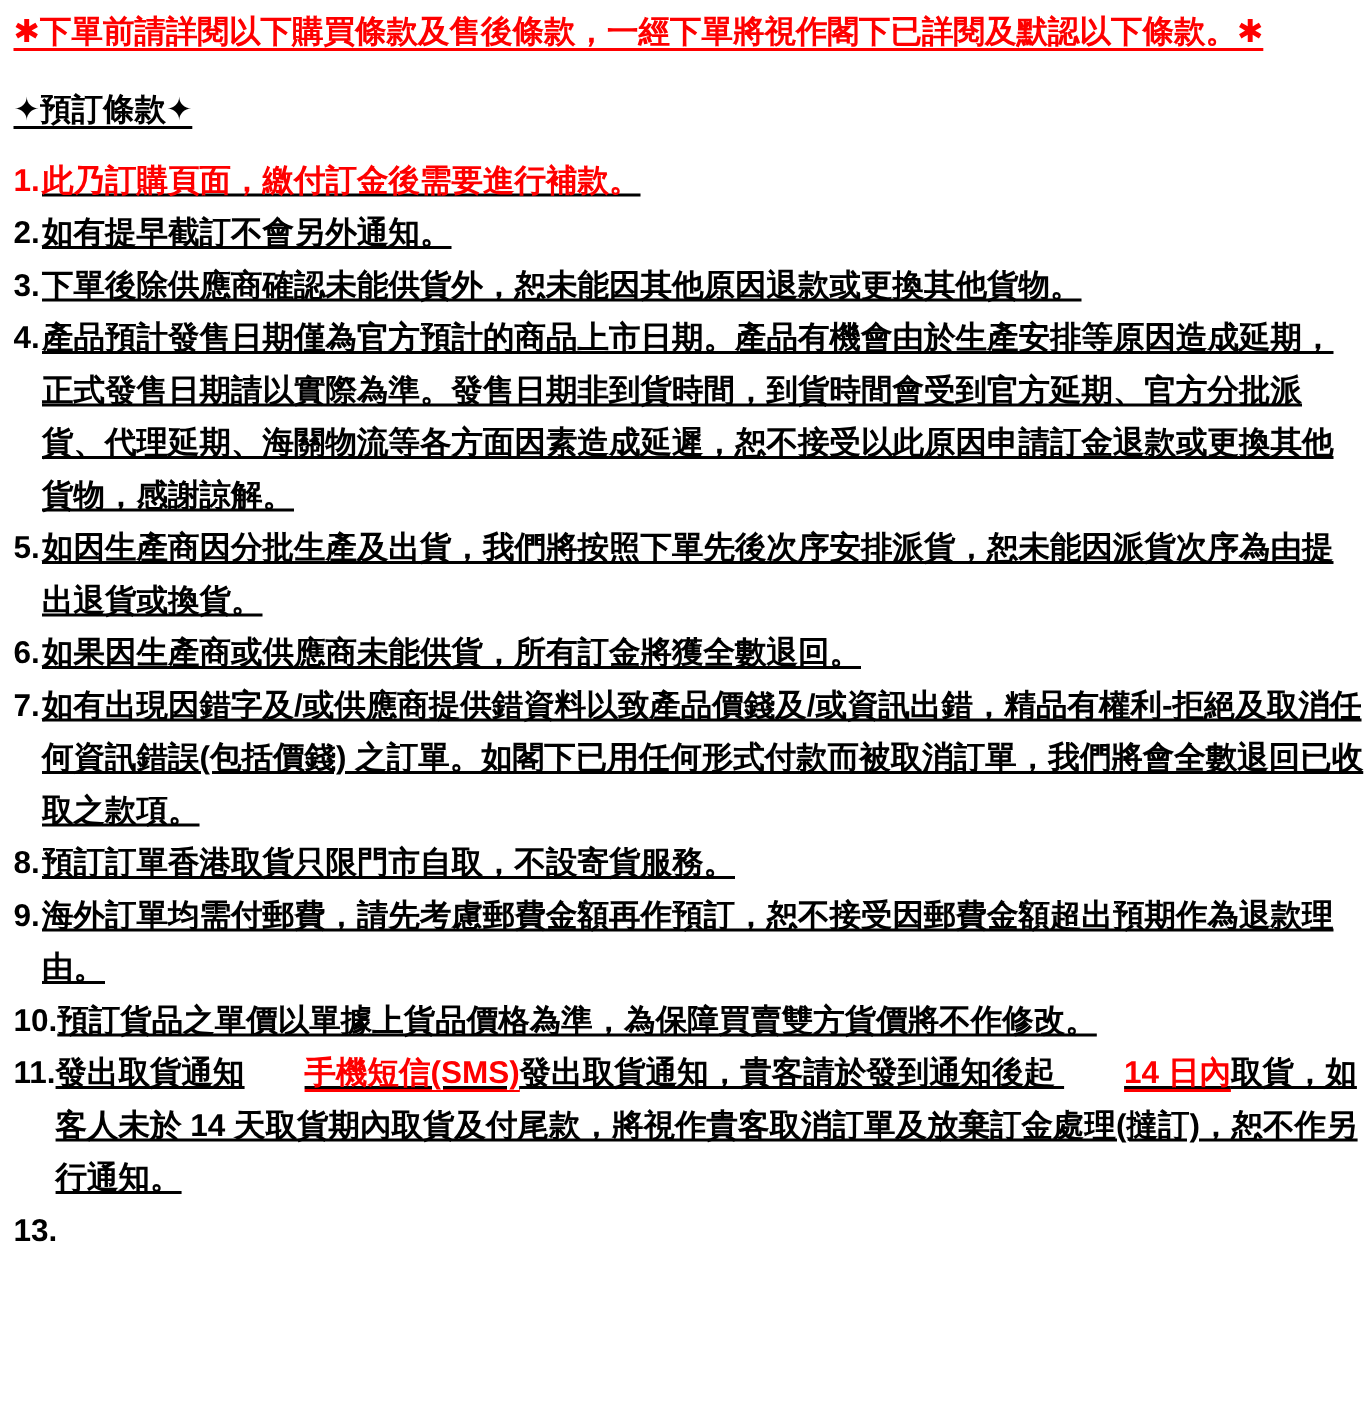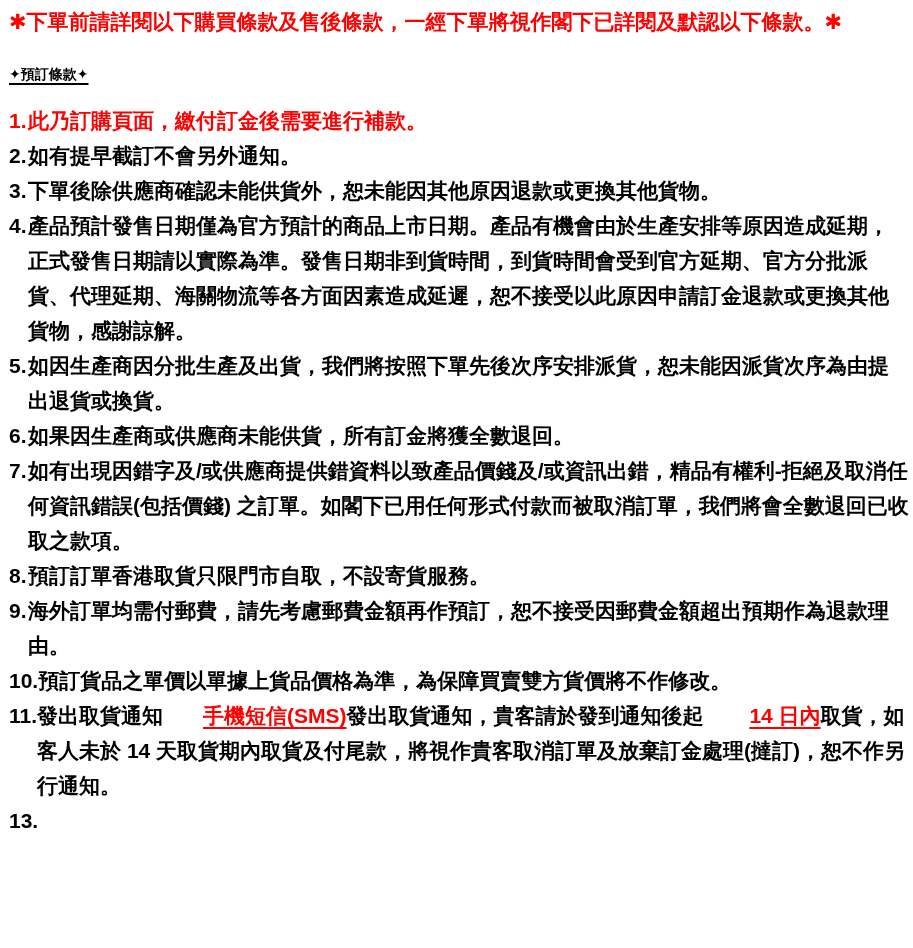--- a/index.html
+++ b/index.html
@@ -20,26 +20,27 @@
   .page{
     width:913px;
     min-height:948px;
     padding:6px 4px 4px 9px;
     background:var(--page-bg);
   }
   .title{
     font-size:21px;
     line-height:32px;
     color:var(--red);
+    text-decoration:underline;
     text-decoration-thickness:2px;
     text-underline-offset:4px;
   }
   .heading{
     margin-top:20px;
-    font-size:14px;
+    font-size:21px;
     line-height:32px;
     color:var(--text-black);
     text-decoration:underline;
     text-decoration-thickness:2px;
     text-underline-offset:4px;
     display:inline-block;
   }
   .terms{
     margin-top:13px;
   }
@@ -49,20 +50,21 @@
     font-size:21px;
     line-height:35px;
   }
   .item-num{
     flex:0 0 auto;
     min-width:19px;
     white-space:nowrap;
   }
   .item-text{
     flex:1 1 auto;
+    text-decoration:underline;
   }
   .red{color:var(--red);}
   .u{
     text-decoration:underline;
     text-decoration-thickness:2px;
     text-underline-offset:4px;
     margin-left:40px;
   }
 </style>
 </head>

